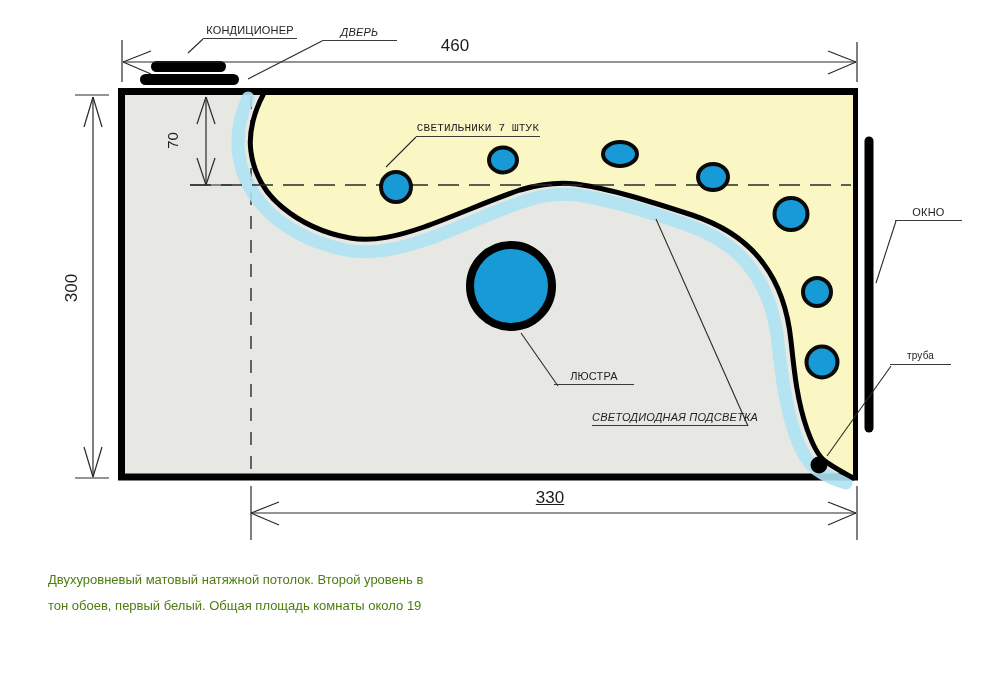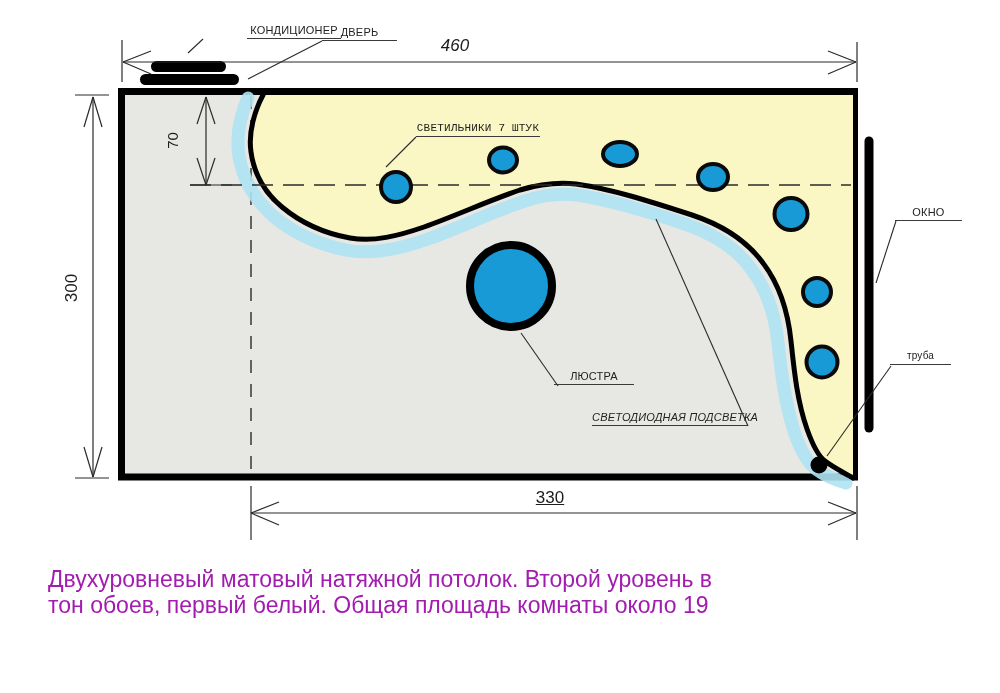--- a/index.html
+++ b/index.html
@@ -12,21 +12,21 @@
     position:absolute;font-size:11px;color:#222;text-align:center;
     border-bottom:1px solid #3a3a3a;padding-bottom:2px;line-height:12px;
     white-space:nowrap;letter-spacing:.2px;
   }
   .dim{
     position:absolute;font-size:17px;color:#1c1c1c;text-align:center;
     white-space:nowrap;border:none;
   }
   .rot{transform:rotate(-90deg);transform-origin:center center;}
   #description{
-    position:absolute;left:48px;top:567px;font-size:23px;line-height:25.5px;color:#a21caf;
+    position:absolute;left:48px;top:567px;font-size:13px;line-height:25.5px;color:#4d7c0f;
   }
   #description div{white-space:nowrap;}
 </style>
 </head>
 <body>
 
 <div id="canvas">
 
   <svg id="plan-svg" width="1000" height="693" viewBox="0 0 1000 693">
 
@@ -140,35 +140,35 @@
       <line x1="203" y1="39" x2="188" y2="53"></line>
       <line x1="322" y1="41" x2="248" y2="79"></line>
       <line x1="416" y1="137" x2="386" y2="167"></line>
       <line x1="896" y1="221" x2="876" y2="283"></line>
       <line x1="891" y1="366" x2="827" y2="456"></line>
       <line x1="521" y1="333" x2="558" y2="386"></line>
       <line x1="656" y1="219" x2="748" y2="426"></line>
     </g>
   </svg>
 
-  <div class="label" style="left:203px;top:24px;width:94px;margin-left:44px;">КОНДИЦИОНЕР</div>
+  <div class="label" style="left:203px;top:24px;width:94px;">КОНДИЦИОНЕР</div>
 
-  <div class="label" style="left:322px;top:26px;width:75px;">ДВЕРЬ</div>
+  <div class="label" style="left:322px;top:26px;width:75px;font-style:italic;">ДВЕРЬ</div>
 
   <div class="label" style="left:416px;top:122px;width:124px;font-family:Liberation Mono, monospace;">СВЕТИЛЬНИКИ 7 ШТУК</div>
 
   <div class="label" style="left:895px;top:206px;width:67px;">ОКНО</div>
 
   <div class="label" style="left:890px;top:350px;width:61px;font-size:10px;">труба</div>
 
   <div class="label" style="left:554px;top:370px;width:80px;">ЛЮСТРА</div>
 
   <div class="label" style="left:592px;top:411px;width:156px;font-style:italic;">СВЕТОДИОДНАЯ ПОДСВЕТКА</div>
 
-  <div class="dim" style="left:425px;top:36px;width:60px;font-style:italic;">460</div>
+  <div class="dim" style="left:425px;top:36px;width:60px;">460</div>
 
   <div class="dim rot" style="left:50px;top:278px;width:44px;">300</div>
 
   <div class="dim rot" style="left:152px;top:132px;width:40px;font-size:15px;">70</div>
 
   <div class="dim" style="left:520px;top:488px;width:60px;text-decoration:underline;">330</div>
 
   <div id="description">
     <div>Двухуровневый матовый натяжной потолок. Второй уровень в</div>
     <div>тон обоев, первый белый. Общая площадь комнаты около 19</div>

